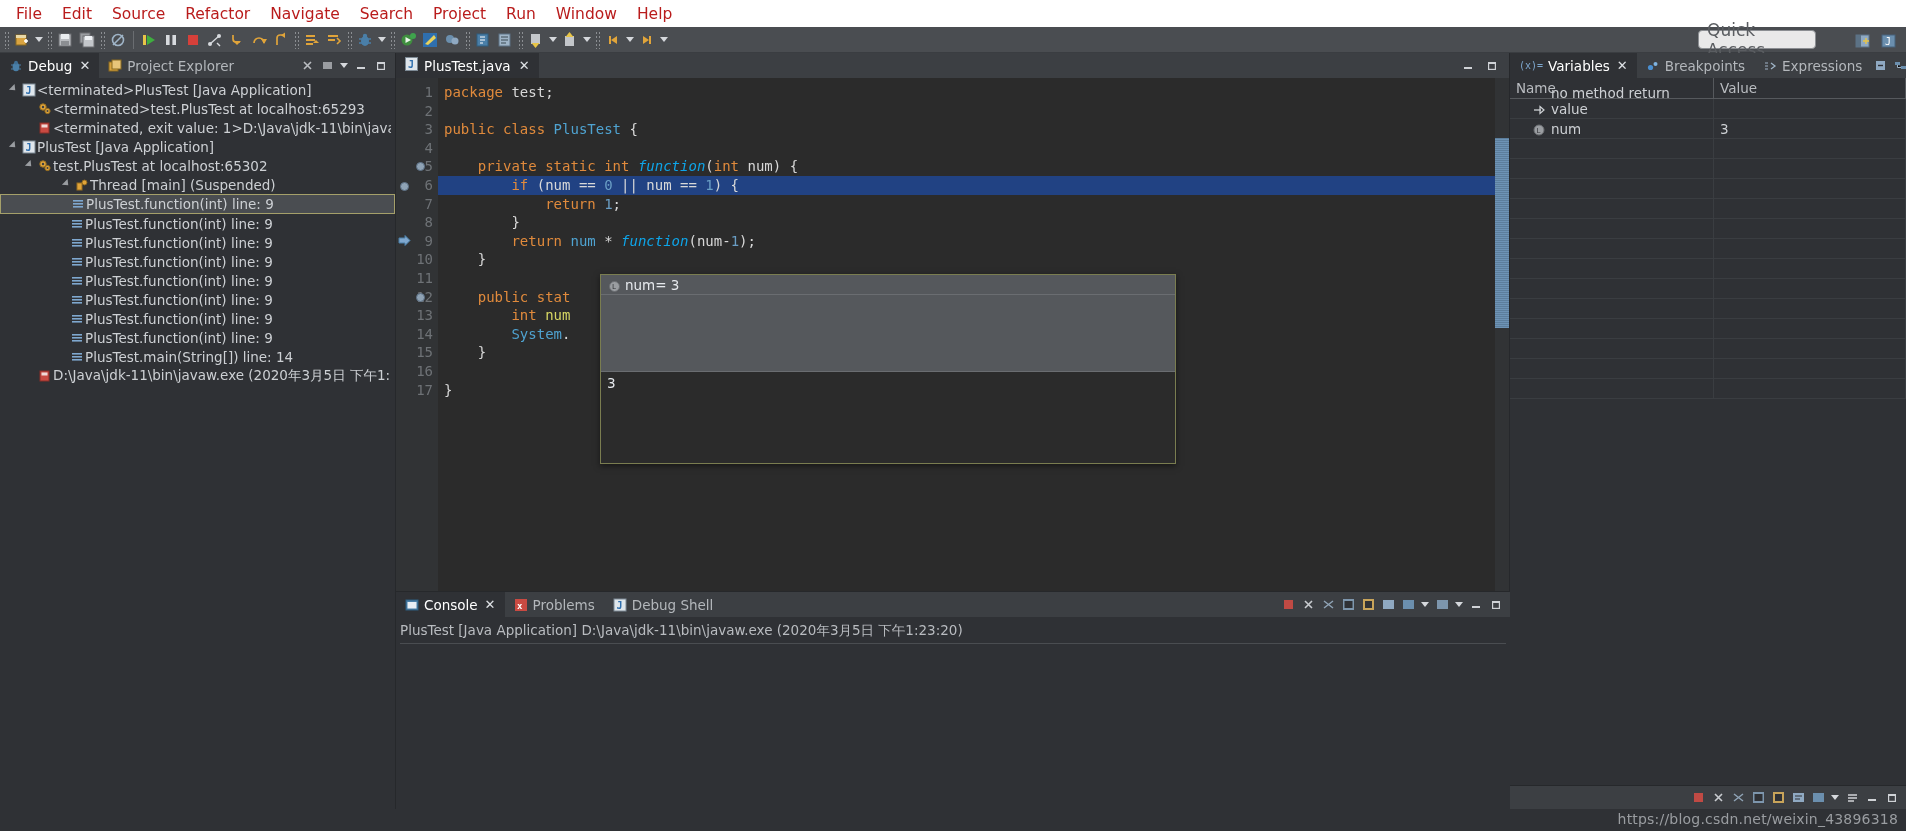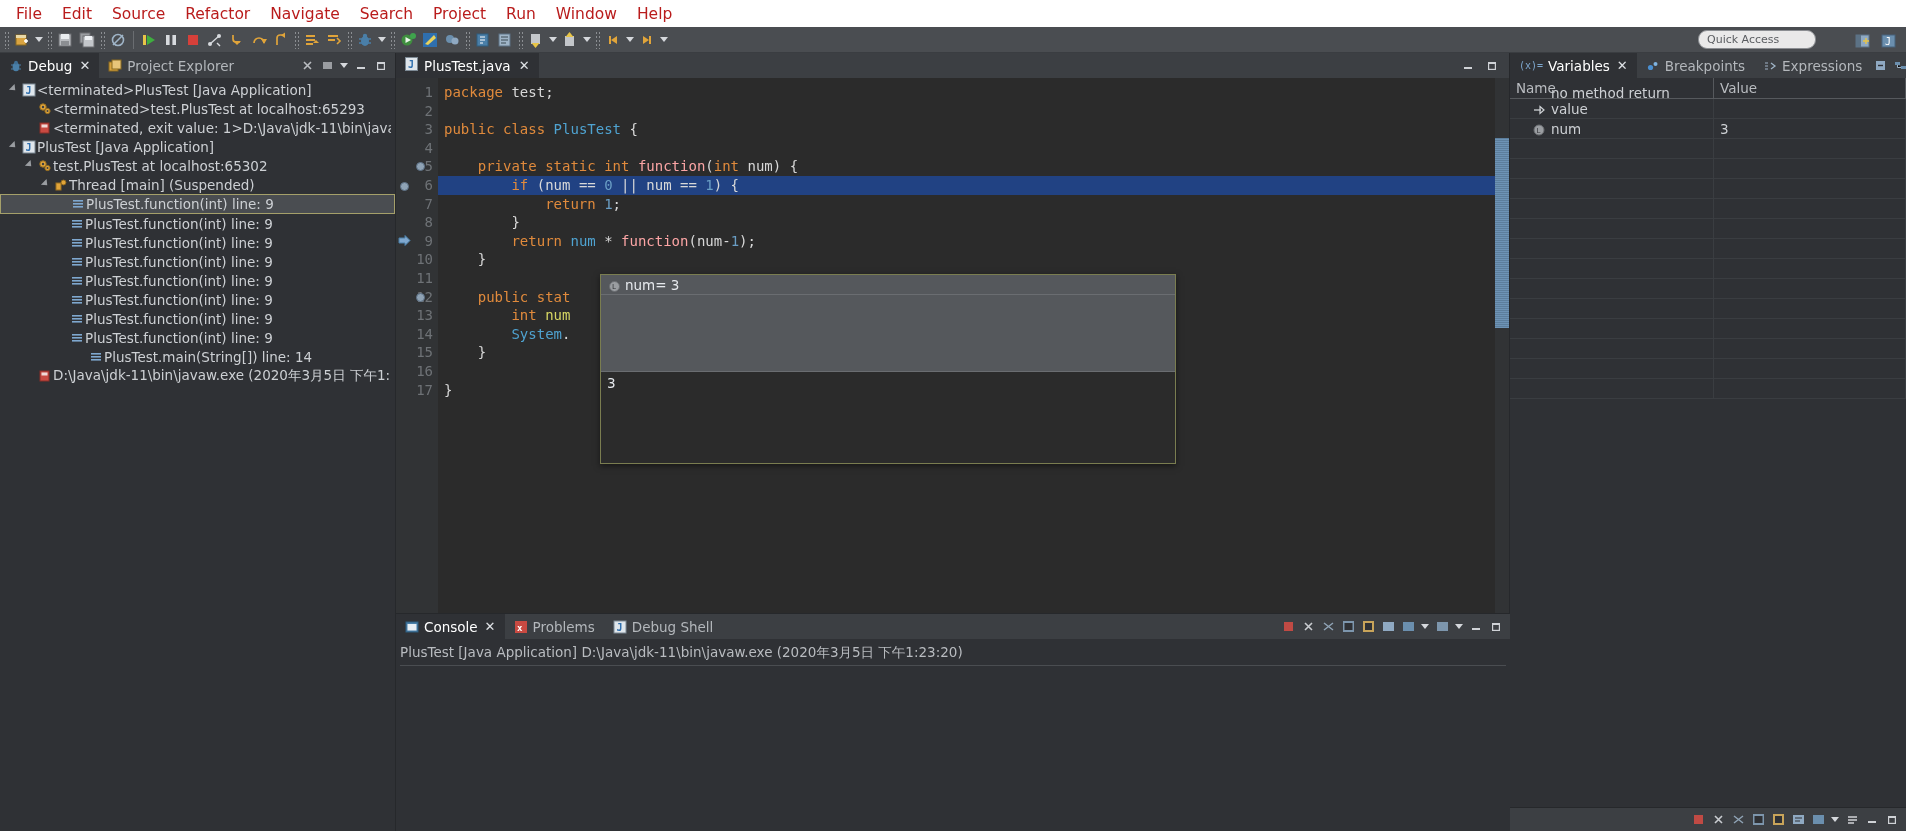--- a/index.html
+++ b/index.html
@@ -33,21 +33,21 @@
   .tbtn { width: 22px; height: 22px; display: flex; align-items: center;
     justify-content: center; border-radius: 2px; position: relative; }
   .tbtn svg { display: block; }
   .caret { width: 12px; height: 22px; display: flex; align-items: center; justify-content: center; }
   .caret:after { content:""; border-left: 4px solid transparent; border-right: 4px solid transparent;
     border-top: 5px solid #d5d8dc; }
 
   .quick-access {
     position: absolute; right: 90px; top: 3px;
     width: 118px; height: 19px; background: #e9e9e9; border: 1px solid #8b8e92;
-    border-radius: 9px; color: #5a5d61; font-size: 11px;
+    border-radius: 4px; color: #5a5d61; font-size: 17px;
     display: flex; align-items: center; padding-left: 8px;
   }
   .persp { position: absolute; right: 6px; top: 3px; display: flex; gap: 4px; align-items: center; }
 
   
   .body { flex: 1; display: flex; min-height: 0; position: relative; }
 
   
   .view { display: flex; flex-direction: column; min-height: 0; background: #2f3135; }
   .tabbar { height: 25px; display: flex; align-items: stretch; position: relative;
@@ -88,21 +88,21 @@
     color: #6e7276; padding-top: 5px; position: relative; }
   .gutter .gl { height: 18.6px; line-height: 18.6px; padding-right: 5px; position: relative; }
   .codecol { flex: 1; position: relative; padding-top: 5px; min-width: 0; overflow: hidden; }
   .cline { height: 18.6px; line-height: 18.6px; white-space: pre; color: #d8d8d8; padding-left: 6px; }
   .cline.sel { background: #214283; }
   .ruler-right { width: 14px; background: #313335; flex: none; position: relative; }
 
   .kw { color: #e08a3c; }
   .num { color: #6a9ec5; }
   .typ { color: #4fa3d1; }
-  .fn  { color: #fca5a5; }
+  .fn  { color: #0ea5e9; font-style: italic; }
   .var { color: #d8d8d8; }
   .fld { color: #d6d663; }
   .pkg { color: #d8d8d8; }
 
   .bp-dot { position: absolute; left: 4px; width: 9px; height: 9px; border-radius: 50%;
     background: #8fa3b5; border: 1px solid #5d7186; }
 
   
   .popup { position: absolute; z-index: 40; border: 1px solid #7a7d50;
     box-shadow: 0 2px 6px rgba(0,0,0,.5); }
@@ -441,21 +441,21 @@
             <span class="ticon">
               <svg width="14" height="14" viewBox="0 0 14 14">
                 <circle cx="5" cy="5" r="3.2" fill="#e0a43a" stroke="#9a6f1e"></circle>
                 <circle cx="5" cy="5" r="1.2" fill="#3c3f43"></circle>
                 <circle cx="9.5" cy="9" r="2.6" fill="#e0a43a" stroke="#9a6f1e"></circle>
                 <circle cx="9.5" cy="9" r="1" fill="#3c3f43"></circle>
               </svg>
             </span>
             <span class="tlabel">test.PlusTest at localhost:65302</span>
           </div>
-          <div class="trow" style="padding-left: 38px;">
+          <div class="trow" style="padding-left: 38px; margin-left: 21px;">
             <span class="twist open"></span>
             <span class="ticon">
               <svg width="14" height="14" viewBox="0 0 14 14">
                 <rect x="2" y="5" width="5" height="7" fill="#e0a43a" stroke="#9a6f1e"></rect>
                 <circle cx="9.5" cy="4.5" r="2.4" fill="#e0a43a" stroke="#9a6f1e"></circle>
               </svg>
             </span>
             <span class="tlabel">Thread [main] (Suspended)</span>
           </div>
           <div class="trow sel" style="padding-left: 54px;">
@@ -539,21 +539,21 @@
             <span class="twist"></span>
             <span class="ticon">
               <svg width="14" height="14" viewBox="0 0 14 14">
                 <rect x="2" y="3" width="10" height="1.6" fill="#7fa8cf"></rect>
                 <rect x="2" y="6" width="10" height="1.6" fill="#7fa8cf"></rect>
                 <rect x="2" y="9" width="10" height="1.6" fill="#7fa8cf"></rect>
               </svg>
             </span>
             <span class="tlabel">PlusTest.function(int) line: 9</span>
           </div>
-          <div class="trow" style="padding-left: 54px; margin-left: 19px;">
+          <div class="trow" style="padding-left: 54px;">
             <span class="twist"></span>
             <span class="ticon">
               <svg width="14" height="14" viewBox="0 0 14 14">
                 <rect x="2" y="3" width="10" height="1.6" fill="#7fa8cf"></rect>
                 <rect x="2" y="6" width="10" height="1.6" fill="#7fa8cf"></rect>
                 <rect x="2" y="9" width="10" height="1.6" fill="#7fa8cf"></rect>
               </svg>
             </span>
             <span class="tlabel">PlusTest.main(String[]) line: 14</span>
           </div>
@@ -950,13 +950,16 @@
             <svg width="12" height="12" viewBox="0 0 12 12">
                 <rect x="2" y="2" width="8" height="8" fill="#cfd2d6"></rect>
                 <rect x="3.2" y="4" width="5.6" height="4.8" fill="#3c3f43"></rect>
               </svg>
           </span>
         </div>
       </div>
     </div>
   </div>
 
+  <div class="statusbar">
+    <div class="watermark">https://blog.csdn.net/weixin_43896318</div>
+  </div>
 </div>
 
 </body></html>

